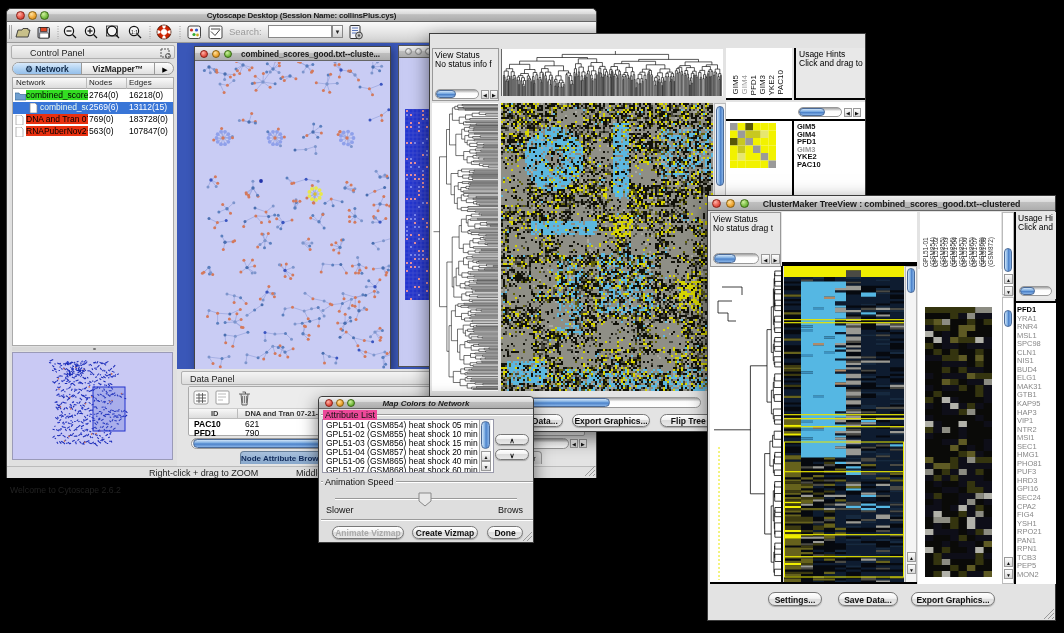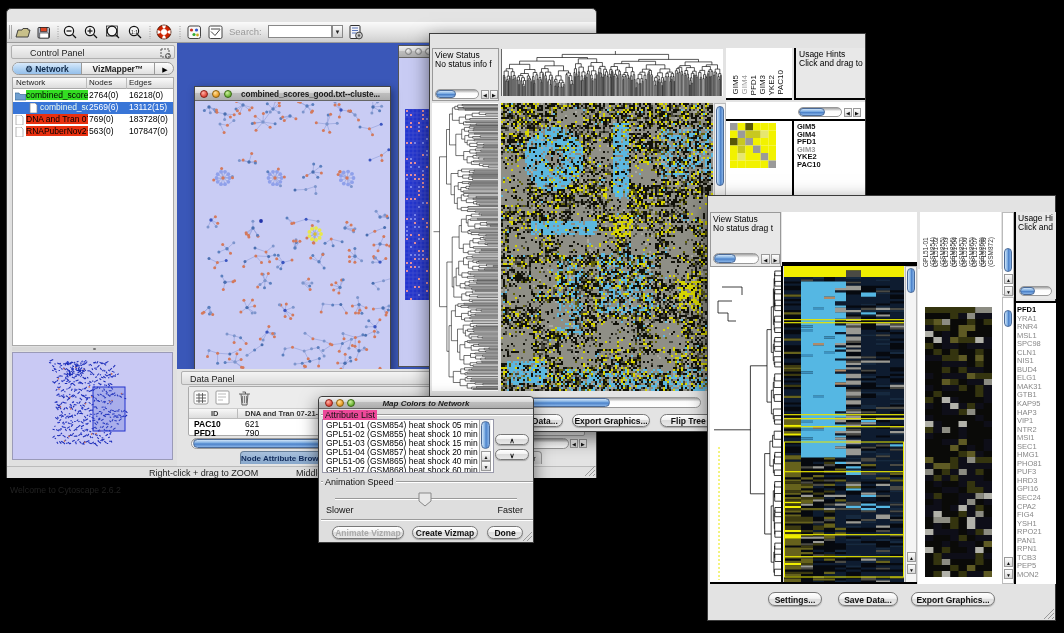--- a/index.html
+++ b/index.html
@@ -16,20 +16,26 @@
 .sbthumb{position:absolute;border-radius:999px;background:linear-gradient(#cfe4f8,#76a8e0 45%,#4a80c8 55%,#88b4e8);border:1px solid #4a6a98;}
 .vthumb{position:absolute;border-radius:999px;background:linear-gradient(90deg,#cfe4f8,#76a8e0 45%,#4a80c8 55%,#88b4e8);border:1px solid #4a6a98;}
 .arrbox{position:absolute;background:linear-gradient(#fdfdfd,#d8d8d8);border:1px solid #9a9a9a;text-align:center;color:#111;}
 .etch{position:absolute;height:2px;border-top:1px solid #9a9a9a;border-bottom:1px solid #fff;}
 .pane{position:absolute;background:#e8e8e8;}
 .small{font-size:9px;color:#000;}
 .vlabel{position:absolute;writing-mode:vertical-rl;transform:rotate(180deg);font-size:8px;color:#111;letter-spacing:0px;line-height:1;}
 </style></head><body>
 
 <div class="win" style="left:6px;top:8px;width:591px;height:470px;background:#e4e4e4;border-radius:5px 5px 0 0;">
+ <div class="tbar" style="height:13px;border-radius:5px 5px 0 0;">
+  <div class="tl r" style="left:9px;"></div>
+      <div class="tl o" style="left:21px;"></div>
+      <div class="tl g" style="left:33px;"></div>
+  <div class="ttext" style="top:1.5px;font-size:8px;letter-spacing:-0.2px;">Cytoscape Desktop (Session Name: collinsPlus.cys)</div>
+ </div>
 
  <div class="abs" style="left:0;top:13px;width:100%;height:21px;background:linear-gradient(#fafafa,#e2e2e2 60%,#cfcfcf);border-bottom:1px solid #9a9a9a;padding-left:30px;">
   <div class="abs" style="left:2px;top:3px;width:3px;height:14px;border-left:1px solid #aaa;border-right:1px solid #aaa;"></div>
   <svg class="abs" style="left:7px;top:2px;" width="170" height="17">
 
     <path d="M2 13 L4 6 L8 6 L9 4.5 L14 4.5 L14 6 L16 6 L14 13 Z" fill="#c8c08a" stroke="#333" stroke-width="0.9"></path>
 
     <rect x="24" y="3.5" width="11.5" height="10.5" rx="1" fill="#b8bcc8" stroke="#222" stroke-width="0.9"></rect>
     <rect x="26.5" y="3.5" width="6.5" height="4" fill="#dd4422" stroke="#222" stroke-width="0.6"></rect>
     <rect x="25.8" y="9" width="8.5" height="5" fill="#fff" stroke="#222" stroke-width="0.6"></rect>
@@ -262,21 +268,21 @@
           <div class="tl x" style="left:26px;width:7px;height:7px;margin-top:-3.5px;"></div>
         </div>
      <div class="abs" style="left:6px;top:63px;"><svg width="37" height="191">
             <rect width="37" height="191" fill="#2436d0"></rect>
             <path d="M1 2h2M17 2h2M5 6h2M17 6h2M33 6h2M17 10h2M29 10h2M5 14h2M13 14h2M1 18h2M5 18h2M21 18h2M13 22h2M25 22h2M25 26h2M29 26h2M1 34h2M5 34h2M29 34h2M33 34h2M29 42h2M33 42h2M17 46h2M33 46h2M1 50h2M5 54h2M9 54h2M21 58h2M33 58h2M33 62h2M1 66h2M5 66h2M9 66h2M17 66h2M29 66h2M9 70h2M13 70h2M17 70h2M33 70h2M17 74h2M25 74h2M33 74h2M17 78h2M13 82h2M13 86h2M1 90h2M5 90h2M9 90h2M29 90h2M21 94h2M33 98h2M1 110h2M17 110h2M25 110h2M9 114h2M21 114h2M21 118h2M29 118h2M29 122h2M5 126h2M13 126h2M29 126h2M1 130h2M17 130h2M25 130h2M9 134h2M25 134h2M29 134h2M25 138h2M33 138h2M13 142h2M17 142h2M29 146h2M33 146h2M9 150h2M17 150h2M21 150h2M1 154h2M5 154h2M33 154h2M5 158h2M9 158h2M25 158h2M1 162h2M21 162h2M25 166h2M13 170h2M29 170h2M21 174h2M29 174h2M9 178h2M13 178h2M25 178h2M33 178h2M1 182h2M21 182h2M5 190h2" stroke="#e8909e" stroke-width="2"></path>
             <path d="M1 6h2M25 6h2M29 6h2M21 10h2M29 14h2M13 18h2M21 30h2M9 34h2M17 34h2M25 34h2M21 42h2M21 46h2M25 46h2M5 50h2M25 50h2M5 58h2M13 58h2M17 62h2M1 70h2M5 78h2M13 78h2M25 78h2M33 78h2M33 82h2M25 86h2M29 86h2M17 94h2M29 94h2M13 98h2M9 106h2M5 110h2M9 110h2M29 110h2M25 114h2M1 118h2M9 118h2M13 118h2M1 122h2M25 122h2M1 126h2M13 130h2M29 130h2M5 138h2M5 146h2M9 146h2M13 146h2M17 146h2M13 150h2M13 158h2M29 166h2M25 182h2M13 186h2M29 186h2" stroke="#7a86ee" stroke-width="2"></path>
             <path d="M0 0h37M0 4h37M0 8h37M0 12h37M0 16h37M0 20h37M0 24h37M0 28h37M0 32h37M0 36h37M0 40h37M0 44h37M0 48h37M0 52h37M0 56h37M0 60h37M0 64h37M0 68h37M0 72h37M0 76h37M0 80h37M0 84h37M0 88h37M0 92h37M0 96h37M0 100h37M0 104h37M0 108h37M0 112h37M0 116h37M0 120h37M0 124h37M0 128h37M0 132h37M0 136h37M0 140h37M0 144h37M0 148h37M0 152h37M0 156h37M0 160h37M0 164h37M0 168h37M0 172h37M0 176h37M0 180h37M0 184h37M0 188h37M0 0v191M4 0v191M8 0v191M12 0v191M16 0v191M20 0v191M24 0v191M28 0v191M32 0v191M36 0v191" stroke="#4550d4" stroke-width="0.8"></path>
           </svg></div>
    </div>
 
-   <div class="abs" style="left:17px;top:3px;width:197px;height:324px;background:#c9ccf4;border:1px solid #444;box-shadow:2px 3px 8px rgba(0,0,0,.4);margin-top:40px;">
+   <div class="abs" style="left:17px;top:3px;width:197px;height:324px;background:#c9ccf4;border:1px solid #444;box-shadow:2px 3px 8px rgba(0,0,0,.4);">
      <div class="tbar" style="height:14px;">
        <div class="tl r" style="left:5px;width:8px;height:8px;margin-top:-4px;"></div>
           <div class="tl o" style="left:17px;width:8px;height:8px;margin-top:-4px;"></div>
           <div class="tl g" style="left:29px;width:8px;height:8px;margin-top:-4px;"></div>
        <div class="ttext" style="top:2.5px;left:40px;right:4px;font-size:8.2px;letter-spacing:-0.1px;">combined_scores_good.txt--cluste...</div>
      </div>
      <div class="abs" style="left:0;top:15px;"><svg width="195" height="308">
             <path d="M14.0 5.0L9.4 8.6M14.0 5.0L20.8 9.6M14.0 5.0L15.3 10.8M14.0 5.0L19.4 7.5M14.0 5.0L21.5 7.9M48.0 3.0L41.5 -0.4M48.0 3.0L57.0 5.7M48.0 3.0L41.0 6.9M48.0 3.0L44.7 11.6M48.0 3.0L54.5 7.9M48.0 3.0L42.4 8.8M78.0 7.0L72.3 1.7M78.0 7.0L71.7 10.1M78.0 7.0L84.4 3.7M78.0 7.0L80.4 -1.3M78.0 7.0L84.0 10.4M78.0 7.0L84.2 0.8M112.0 4.0L117.5 9.0M112.0 4.0L116.5 10.3M112.0 4.0L117.8 2.6M112.0 4.0L103.5 -0.2M112.0 4.0L108.2 10.0M112.0 4.0L105.3 0.3M146.0 8.0L144.1 2.4M146.0 8.0L140.0 0.0M146.0 8.0L144.4 15.1M146.0 8.0L153.6 9.1M146.0 8.0L140.0 3.0M178.0 5.0L177.5 -2.3M178.0 5.0L184.6 8.7M178.0 5.0L176.9 11.1M178.0 5.0L182.5 -0.1M178.0 5.0L186.6 4.3M30.0 12.0L35.4 15.1M30.0 12.0L39.2 12.7M30.0 12.0L29.6 17.6M30.0 12.0L21.9 10.2M95.0 14.0L85.9 16.5M95.0 14.0L89.3 18.6M95.0 14.0L87.7 14.9M95.0 14.0L100.9 16.7M160.0 13.0L155.1 9.4M160.0 13.0L163.5 17.9M160.0 13.0L155.5 9.1M160.0 13.0L155.3 8.9M68.0 20.0L60.3 14.2M68.0 20.0L75.3 9.9M68.0 20.0L59.4 21.1M68.0 20.0L75.1 25.3M68.0 20.0L57.3 21.4M68.0 20.0L80.1 21.8M68.0 20.0L61.0 28.2M68.0 20.0L68.4 11.4M132.0 22.0L121.3 20.8M132.0 22.0L133.2 13.1M132.0 22.0L128.4 28.5M132.0 22.0L135.6 12.3M132.0 22.0L134.7 30.3M132.0 22.0L142.2 21.3M25.0 22.0L29.1 30.6M25.0 22.0L32.4 23.3M32.4 23.3L38.9 18.5M165.0 25.0L174.4 26.8M174.4 26.8L177.5 32.8M174.4 26.8L186.2 22.3M28.0 76.0L34.5 76.0M28.0 76.0L33.3 79.8M28.0 76.0L30.0 82.2M28.0 76.0L26.0 82.2M28.0 76.0L22.7 79.8M28.0 76.0L21.5 76.0M28.0 76.0L22.7 72.2M28.0 76.0L26.0 69.8M28.0 76.0L30.0 69.8M28.0 76.0L33.3 72.2M28.0 76.0L37.4 74.5M28.0 76.0L18.7 78.1M28.0 76.0L26.6 66.6M28.0 76.0L37.5 75.7M80.0 76.0L86.5 76.0M80.0 76.0L85.3 79.8M80.0 76.0L82.0 82.2M80.0 76.0L78.0 82.2M80.0 76.0L74.7 79.8M80.0 76.0L73.5 76.0M80.0 76.0L74.7 72.2M80.0 76.0L78.0 69.8M80.0 76.0L82.0 69.8M80.0 76.0L85.3 72.2M80.0 76.0L85.5 83.7M80.0 76.0L83.4 67.1M80.0 76.0L72.8 69.8M80.0 76.0L89.4 75.0M54.0 60.0L48.1 58.1M54.0 60.0L56.7 51.6M54.0 60.0L44.4 58.4M54.0 60.0L60.4 59.5M54.0 60.0L60.4 61.1M118.0 70.0L118.7 62.1M118.0 70.0L111.9 73.4M118.0 70.0L125.7 64.3M118.0 70.0L108.5 75.2M118.0 70.0L122.8 75.2M118.0 70.0L126.4 71.0M152.0 76.0L158.5 76.0M152.0 76.0L157.0 80.2M152.0 76.0L153.1 82.4M152.0 76.0L148.8 81.6M152.0 76.0L145.9 78.2M152.0 76.0L145.9 73.8M152.0 76.0L148.7 70.4M152.0 76.0L153.1 69.6M152.0 76.0L157.0 71.8M152.0 76.0L144.7 69.9M152.0 76.0L156.4 84.4M152.0 76.0L145.1 69.5M152.0 76.0L143.1 72.6M175.0 58.0L186.5 53.3M186.5 53.3L187.0 58.4M186.5 53.3L193.8 47.8M100.0 88.0L110.8 87.4M110.8 87.4L120.4 84.4M120.4 84.4L120.9 91.5M16.0 118.0L13.0 124.9M16.0 118.0L22.7 121.3M16.0 118.0L20.4 114.7M16.0 118.0L21.2 124.5M58.0 126.0L57.9 119.2M58.0 126.0L63.0 134.2M58.0 126.0L62.5 133.2M58.0 126.0L51.1 130.8M58.0 126.0L53.9 135.0M58.0 126.0L53.5 133.3M58.0 126.0L51.4 131.9M92.0 116.0L96.8 121.4M92.0 116.0L98.8 121.0M98.8 121.0L111.1 117.2M111.1 117.2L123.1 119.3M120.0 132.0L126.0 132.0M120.0 132.0L124.6 135.9M120.0 132.0L121.0 137.9M120.0 132.0L117.0 137.2M120.0 132.0L114.4 134.1M120.0 132.0L114.4 129.9M120.0 132.0L117.0 126.8M120.0 132.0L121.0 126.1M120.0 132.0L124.6 128.1M120.0 132.0L117.3 123.4M120.0 132.0L118.3 140.8M120.0 132.0L111.9 136.0M120.0 132.0L118.9 140.9M150.0 126.0L151.9 120.3M150.0 126.0L158.6 129.8M150.0 126.0L159.9 126.7M150.0 126.0L156.1 123.0M150.0 126.0L158.4 128.3M172.0 133.0L179.8 129.2M179.8 129.2L189.6 125.6M185.0 115.0L192.7 115.7M185.0 115.0L191.8 114.1M185.0 115.0L189.9 112.9M185.0 115.0L181.1 109.2M14.0 156.5L22.4 160.4M22.4 160.4L19.7 165.8M22.4 160.4L31.2 158.6M50.0 159.4L48.7 164.4M50.0 159.4L60.8 153.9M60.8 153.9L66.5 160.5M60.8 153.9L73.7 154.5M73.7 154.5L79.7 153.1M88.0 160.5L81.7 156.7M88.0 160.5L85.8 166.8M88.0 160.5L97.0 158.1M88.0 160.5L83.2 153.2M88.0 160.5L82.6 165.0M124.0 159.8L128.0 152.0M124.0 159.8L117.8 153.5M124.0 159.8L129.1 165.9M124.0 159.8L115.7 156.0M124.0 159.8L127.8 152.5M160.0 154.3L154.6 159.6M160.0 154.3L154.2 148.3M160.0 154.3L154.4 154.7M160.0 154.3L159.9 146.5M160.0 154.3L166.6 158.7M160.0 154.3L159.9 160.3M185.0 160.1L177.7 160.3M185.0 160.1L190.8 156.4M185.0 160.1L178.7 154.4M185.0 160.1L179.3 155.9M185.0 160.1L180.5 155.8M30.0 180.2L26.9 174.0M30.0 180.2L28.3 187.6M30.0 180.2L38.0 179.8M30.0 180.2L39.6 178.8M70.0 178.6L62.7 184.9M70.0 178.6L75.4 181.3M70.0 178.6L69.5 185.8M70.0 178.6L73.3 171.5M70.0 178.6L68.1 172.3M70.0 178.6L65.0 182.5M70.0 178.6L66.9 171.9M108.0 181.0L116.9 181.1M108.0 181.0L115.1 187.6M108.0 181.0L113.6 177.0M108.0 181.0L114.7 183.9M145.0 185.4L143.9 191.1M145.0 185.4L140.9 180.7M145.0 185.4L138.6 188.1M145.0 185.4L146.6 178.1M145.0 185.4L148.2 177.7M145.0 185.4L136.6 182.7M178.0 181.3L183.3 186.9M178.0 181.3L188.5 178.7M188.5 178.7L196.9 176.3M196.9 176.3L205.8 173.2M205.8 173.2L206.8 182.2M205.8 173.2L212.6 174.9M14.0 205.4L17.7 212.5M14.0 205.4L14.5 212.1M14.0 205.4L15.7 210.8M14.0 205.4L7.4 211.3M14.0 205.4L8.9 210.3M52.0 205.6L48.9 198.3M52.0 205.6L60.0 210.8M52.0 205.6L45.9 210.0M52.0 205.6L57.5 197.9M52.0 205.6L57.2 211.0M52.0 205.6L59.6 204.1M90.0 208.4L90.1 214.5M90.0 208.4L95.7 216.5M90.0 208.4L98.2 205.3M90.0 208.4L97.8 213.0M90.0 208.4L91.3 201.9M90.0 208.4L85.8 202.9M90.0 208.4L84.4 202.8M128.0 201.9L126.2 209.9M128.0 201.9L137.7 202.9M137.7 202.9L145.8 202.4M145.8 202.4L151.4 210.9M164.0 202.6L163.6 211.1M164.0 202.6L164.8 208.2M164.0 202.6L162.6 195.5M164.0 202.6L166.9 211.2M164.0 202.6L171.1 205.8M164.0 202.6L160.5 211.1M164.0 202.6L157.4 204.0M188.0 206.0L178.4 206.9M188.0 206.0L193.9 204.0M188.0 206.0L193.4 207.9M188.0 206.0L191.7 210.5M188.0 206.0L191.0 212.9M32.0 232.0L39.3 233.8M39.3 233.8L39.1 240.5M39.3 233.8L45.6 235.8M45.6 235.8L51.1 241.4M72.0 230.1L79.4 234.7M72.0 230.1L65.3 237.1M72.0 230.1L68.1 238.1M72.0 230.1L79.3 231.6M72.0 230.1L77.6 231.6M72.0 230.1L73.9 224.6M110.0 231.2L117.9 236.7M117.9 236.7L129.1 239.0M129.1 239.0L135.2 242.0M148.0 231.6L149.0 236.7M148.0 231.6L160.4 235.4M160.4 235.4L160.0 244.3M160.4 235.4L170.6 233.3M170.6 233.3L179.4 229.3M179.4 229.3L179.7 234.8M180.0 224.7L171.3 224.8M180.0 224.7L182.9 230.2M180.0 224.7L173.8 218.8M180.0 224.7L184.9 217.7M14.0 248.4L12.5 254.6M14.0 248.4L22.6 251.2M22.6 251.2L22.6 261.2M22.6 251.2L34.8 252.1M34.8 252.1L45.3 247.4M52.0 253.3L59.6 247.9M59.6 247.9L67.0 242.8M90.0 246.8L88.0 253.1M90.0 246.8L97.5 245.3M97.5 245.3L109.2 249.1M109.2 249.1L113.2 256.8M109.2 249.1L116.5 246.8M116.5 246.8L123.2 245.6M123.2 245.6L129.1 253.9M128.0 248.5L136.9 242.7M136.9 242.7L147.4 241.4M147.4 241.4L144.3 249.3M147.4 241.4L156.4 237.3M156.4 237.3L153.9 246.3M156.4 237.3L167.9 232.8M164.0 248.8L169.4 246.0M164.0 248.8L164.2 239.7M164.0 248.8L161.0 257.6M164.0 248.8L171.6 247.6M164.0 248.8L157.4 243.5M30.0 273.0L30.7 280.8M30.0 273.0L40.3 274.3M40.3 274.3L37.8 284.2M40.3 274.3L52.9 270.2M70.0 270.6L70.2 278.5M70.0 270.6L79.9 272.1M79.9 272.1L90.5 271.5M90.5 271.5L96.5 277.3M108.0 271.8L113.2 277.2M108.0 271.8L110.5 264.4M108.0 271.8L114.0 273.3M108.0 271.8L109.4 264.1M145.0 275.2L151.2 270.0M151.2 270.0L158.5 275.7M158.5 275.7L162.9 283.8M158.5 275.7L169.3 278.4M169.3 278.4L177.6 279.8M180.0 270.1L175.5 274.8M180.0 270.1L185.1 278.3M180.0 270.1L185.0 266.2M180.0 270.1L185.9 275.4M180.0 270.1L187.4 268.5M14.0 295.1L18.0 301.4M14.0 295.1L27.0 296.6M27.0 296.6L25.3 304.7M27.0 296.6L34.0 294.6M52.0 292.7L50.9 300.8M52.0 292.7L63.1 295.7M63.1 295.7L71.7 290.2M71.7 290.2L68.7 297.0M71.7 290.2L77.8 284.3M77.8 284.3L80.1 291.6M77.8 284.3L87.9 285.3M87.9 285.3L84.9 293.5M90.0 290.1L85.0 283.7M90.0 290.1L83.3 285.5M90.0 290.1L98.1 286.7M90.0 290.1L92.8 294.9M128.0 291.2L129.5 301.0M128.0 291.2L134.4 294.6M134.4 294.6L141.8 295.9M141.8 295.9L140.8 301.1M164.0 288.1L170.0 294.4M164.0 288.1L170.6 289.9M170.6 289.9L178.9 292.9M178.9 292.9L189.9 290.1M188.0 295.4L192.1 291.5M188.0 295.4L195.7 290.2M188.0 295.4L196.4 292.4M188.0 295.4L190.6 302.3M188.0 295.4L188.7 305.0M32.0 146.7L23.9 150.1M32.0 146.7L38.8 140.7M32.0 146.7L27.7 142.6M32.0 146.7L35.5 151.2M130.0 141.3L136.2 137.0M136.2 137.0L138.1 143.8M136.2 137.0L147.1 139.8M185.0 142.0L194.6 144.0M185.0 142.0L188.8 134.5M185.0 142.0L178.9 142.9M185.0 142.0L183.0 148.8M185.0 142.0L191.7 142.9M100.0 146.0L98.5 138.9M100.0 146.0L101.0 137.8M100.0 146.0L104.9 139.3M100.0 146.0L101.4 140.4M100.0 146.0L101.0 138.9M60.0 146.0L71.0 149.9M71.0 149.9L74.6 159.8M71.0 149.9L78.2 143.9M40.0 260.0L34.4 257.0M40.0 260.0L46.1 257.5M40.0 260.0L46.5 265.3M40.0 260.0L30.1 260.6M40.0 260.0L41.9 251.8M40.0 260.0L48.0 265.4M150.0 261.2L147.5 268.2M150.0 261.2L142.7 261.1M150.0 261.2L155.8 259.0M150.0 261.2L150.2 252.3M150.0 261.2L145.9 266.9M150.0 261.2L155.1 255.6M100.0 262.0L107.2 261.3M107.2 261.3L114.8 259.3M114.8 259.3L124.4 256.5M124.4 256.5L123.6 264.1" stroke="#97a4dd" stroke-width="0.7" fill="none"></path>
             <circle cx="14.0" cy="5.0" r="1.7" fill="#4a6fb0"></circle>
             <circle cx="9.4" cy="8.6" r="1.5" fill="#5b7fbe"></circle>
@@ -894,20 +900,26 @@
 
  <div class="sbtrack" style="left:73px;top:363px;width:198px;height:11px;"></div>
  <div class="sbthumb" style="left:75px;top:364px;width:105px;height:9px;"></div>
  <div class="macbtn" style="left:14px;top:380px;width:55px;height:13px;font-size:8.5px;line-height:13px;">Settings...</div>
  <div class="macbtn" style="left:75px;top:380px;width:58px;height:13px;font-size:8.5px;line-height:13px;">Save Data...</div>
  <div class="macbtn" style="left:142px;top:380px;width:78px;height:13px;font-size:8.5px;line-height:13px;">Export Graphics...</div>
  <div class="macbtn" style="left:230px;top:380px;width:85px;height:13px;font-size:8.5px;line-height:13px;">Flip Tree Nodes</div>
 </div>
 
 <div class="win" style="left:707px;top:195px;width:349px;height:426px;background:#e3e3e3;">
+ <div class="tbar" style="height:15px;">
+  <div class="tl r" style="left:4px;"></div>
+      <div class="tl o" style="left:18px;"></div>
+      <div class="tl g" style="left:32px;"></div>
+  <div class="ttext" style="top:2.5px;left:24px;right:4px;font-size:8.8px;letter-spacing:-0.1px;">ClusterMaker TreeView : combined_scores_good.txt--clustered</div>
+ </div>
 
  <div class="pane" style="left:2px;top:16px;width:71px;height:55px;border:1px solid #999;">
    <div class="abs" style="left:2px;top:1px;font-size:8.5px;">View Status</div>
    <div class="abs" style="left:2px;top:10px;font-size:8.5px;white-space:nowrap;">No status drag t</div>
    <div class="sbtrack" style="left:2px;top:40px;width:46px;height:11px;"></div>
    <div class="sbthumb" style="left:3px;top:41px;width:22px;height:9px;"></div>
    <div class="arrbox" style="left:50px;top:41px;width:9px;height:10px;font-size:5px;line-height:10px;">◀</div>
    <div class="arrbox" style="left:60px;top:41px;width:9px;height:10px;font-size:5px;line-height:10px;">▶</div>
  </div>
 
@@ -1024,21 +1036,21 @@
  </div>
  <div class="macbtn" style="left:176px;top:37px;width:34px;height:11px;font-size:7px;line-height:11px;">∧</div>
  <div class="macbtn" style="left:176px;top:52px;width:34px;height:11px;font-size:7px;line-height:11px;">∨</div>
  <div class="abs" style="left:4px;top:80px;font-size:9px;color:#111;background:#dedede;padding:0 2px;z-index:2;">Animation Speed</div>
  <div class="etch" style="left:2px;top:84px;width:212px;"></div>
  <div class="abs" style="left:16px;top:101px;width:182px;height:2px;background:#999;border-bottom:1px solid #fff;"></div>
  <svg class="abs" style="left:99px;top:95px;" width="14" height="15">
       <path d="M1 1h12v8l-6 5-6-5z" fill="#e8e8e8" stroke="#888" stroke-width="1"></path>
     </svg>
  <div class="abs" style="left:7px;top:108px;font-size:9px;color:#111;">Slower</div>
- <div class="abs" style="right:10px;top:108px;font-size:9px;color:#111;">Faster</div>
+ <div class="abs" style="right:10px;top:108px;font-size:9px;color:#111;">Brows</div>
  <div class="etch" style="left:2px;top:122px;width:212px;"></div>
  <div class="macbtn" style="left:13px;top:129px;width:72px;height:13px;font-size:8.5px;line-height:13px;color:#aaa;">Animate Vizmap</div>
  <div class="macbtn" style="left:93px;top:129px;width:66px;height:13px;font-size:8.5px;line-height:13px;">Create Vizmap</div>
  <div class="macbtn" style="left:168px;top:129px;width:36px;height:13px;font-size:8.5px;line-height:13px;">Done</div>
  <svg class="abs" style="right:1px;bottom:1px;" width="9" height="9">
       <path d="M9 0L0 9M9 4L4 9" stroke="#999" stroke-width="1"></path>
     </svg>
 </div>
 
 </body></html>

